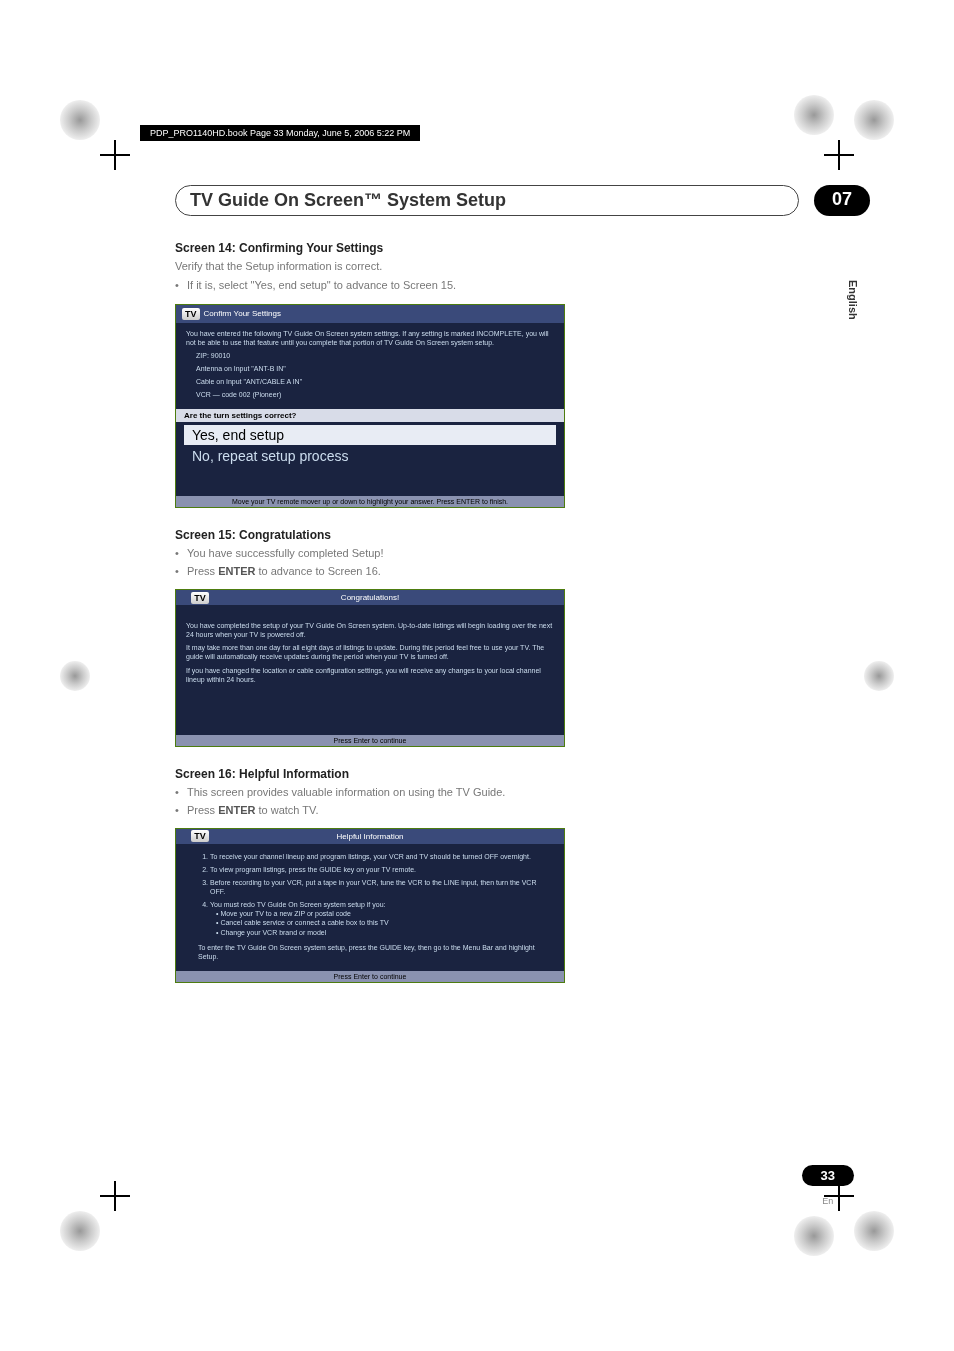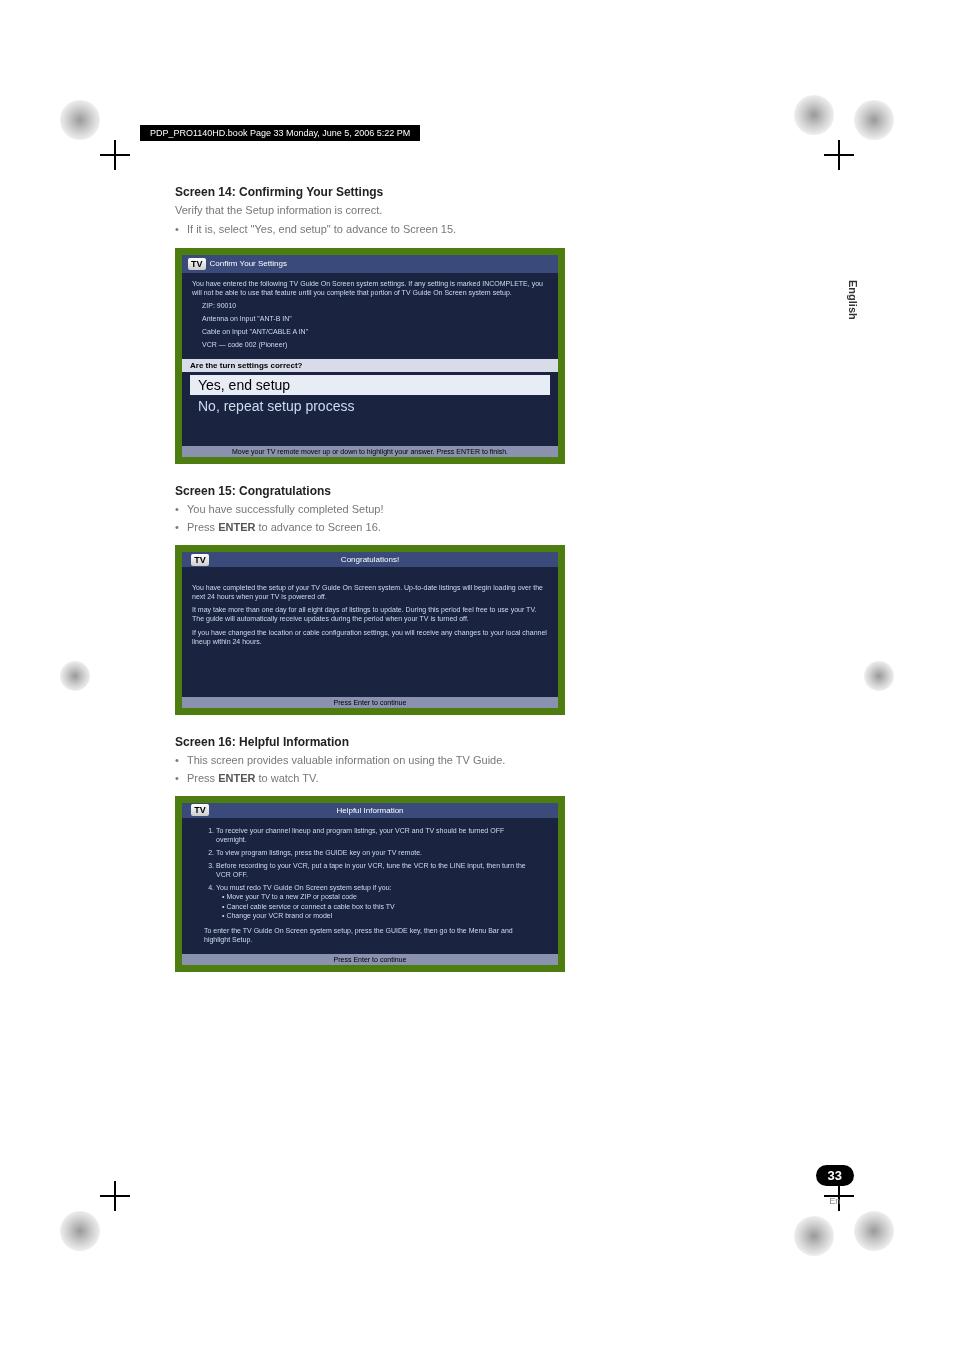--- a/index.html
+++ b/index.html
@@ -108,21 +108,21 @@
       line-height: 1.4;
       padding-left: 12px;
       position: relative;
       margin-bottom: 2px;
     }
     .bullet::before { content: '•'; position: absolute; left: 0; }
     .bold { font-weight: bold; color: #555; }
 
     .screenshot {
       width: 390px;
-      border: 7px solid #4d7c0f;
+      border: 1px solid #4d7c0f;
       background: #1a2340;
       margin: 10px 0 20px 0;
       font-size: 7px;
       color: #cde;
     }
     .ss-titlebar {
       background: #3a4a7a;
       color: #fff;
       padding: 3px 6px;
       font-size: 8px;
@@ -186,21 +186,21 @@
     .page-footer {
       position: absolute;
       bottom: 145px;
       right: 100px;
       text-align: center;
     }
     .page-num-badge {
       background: #000;
       color: #fff;
       border-radius: 12px;
-      padding: 3px 12px;
+      padding: 3px 19px;
       font-weight: bold;
       font-size: 13px;
       display: inline-block;
     }
     .page-lang-small { font-size: 9px; color: #888; margin-top: 10px; }
   </style>
 </head>
 <body>
 
 <div class="crop-corner crop-tl"></div>
@@ -216,20 +216,24 @@
 <div class="cross cross-tr"></div>
 <div class="cross cross-bl"></div>
 <div class="cross cross-br"></div>
 
 <div class="page-ref">PDP_PRO1140HD.book  Page 33  Monday, June 5, 2006  5:22 PM</div>
 
 <div class="side-lang">English</div>
 
 <div class="content">
 
+  <div class="chapter-bar">
+    <div class="chapter-title-wrap">TV Guide On Screen™ System Setup</div>
+    <div class="chapter-num">07</div>
+  </div>
 
   <div class="col">
 
     <h3>Screen 14: Confirming Your Settings</h3>
     <div class="desc">Verify that the Setup information is correct.</div>
     <div class="bullet">If it is, select "Yes, end setup" to advance to Screen 15.</div>
 
     <div class="screenshot">
       <div class="ss-titlebar">
         <span class="ss-logo">TV</span>

